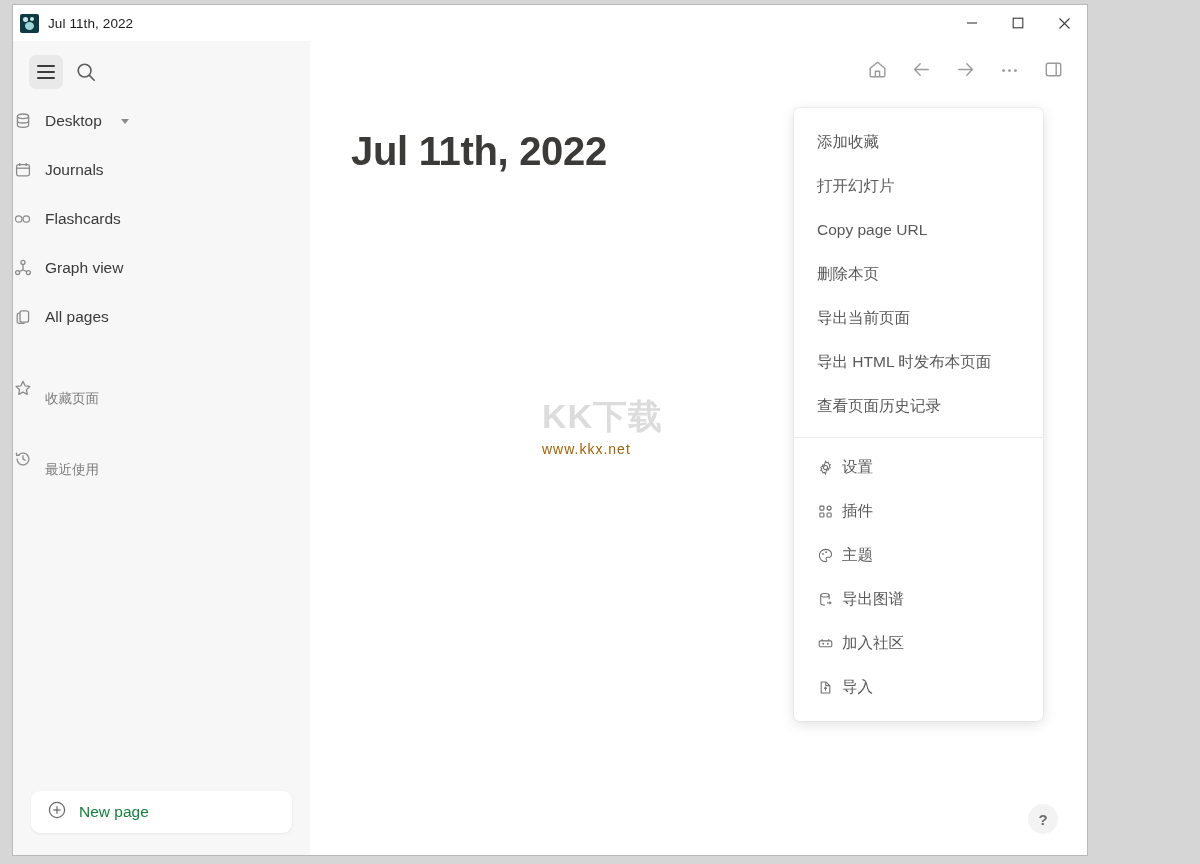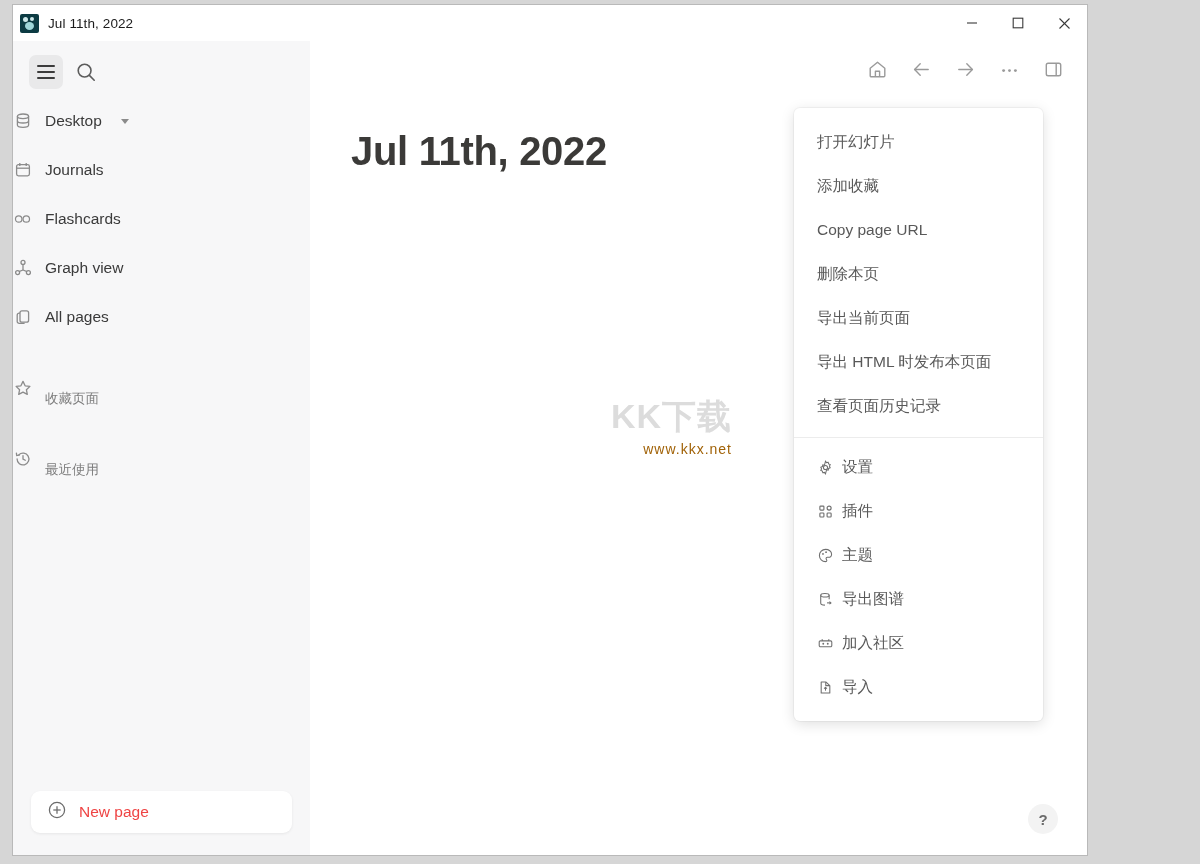--- a/index.html
+++ b/index.html
@@ -73,32 +73,32 @@
     border-top: 5px solid #8b8b8b;
   }
   #navgap { height: 22px; }
   #navgap2 { height: 22px; }
   #newpage-wrap { margin-top: auto; padding: 0 18px 22px 18px; }
   #newpage {
     height: 42px; background: #fff; border-radius: 9px;
     display: flex; align-items: center; gap: 12px; padding-left: 16px;
     box-shadow: 0 1px 3px rgba(0,0,0,.07);
   }
-  #newpage .lb { font-size: 15.5px; color: #ef4444; }
+  #newpage .lb { font-size: 15.5px; color: #15803d; }
   
   #main { flex: 1 1 auto; background: #fff; position: relative; min-width: 0; }
   #toolbar { position: absolute; right: 18px; top: 12px; display: flex; align-items: center; gap: 12px; }
   .tb { width: 32px; height: 32px; display: flex; align-items: center; justify-content: center; color: #9a9a9a; }
   #page-title {
     position: absolute; left: 41px; top: 88px;
     font-size: 40px; font-weight: bold; color: #3b3a38; letter-spacing: -.3px;
   }
   #watermark {
     position: absolute; left: 232px; top: 358px;
-    width: 190px; text-align: right; user-select: none;
+    width: 190px; text-align: left; user-select: none;
   }
   #watermark .wm1 { font-size: 34px; font-weight: bold; color: #dcdcdc; letter-spacing: 1px; line-height: 1; }
   #watermark .wm2 { font-size: 14px; color: #a16207; margin-top: 8px; letter-spacing: 1px; }
   #help-btn {
     position: absolute; right: 29px; bottom: 21px;
     width: 30px; height: 30px; border-radius: 50%;
     background: #f3f3f3; display: flex; align-items: center; justify-content: center;
     font-size: 15px; color: #6b6b6b; font-weight: bold;
   }
   
@@ -314,24 +314,24 @@
       <div id="watermark">
         <div class="wm1">KK下载</div>
         <div class="wm2">www.kkx.net</div>
       </div>
 
       <div id="help-btn">?</div>
 
       <div id="dropdown">
 
         <div class="mi cjk">
+          <span class="mlb">添加收藏</span>
+        </div>
+        <div class="mi cjk">
           <span class="mlb">打开幻灯片</span>
-        </div>
-        <div class="mi cjk">
-          <span class="mlb">添加收藏</span>
         </div>
         <div class="mi">
           <span class="mlb">Copy page URL</span>
         </div>
         <div class="mi cjk">
           <span class="mlb">删除本页</span>
         </div>
         <div class="mi cjk">
           <span class="mlb">导出当前页面</span>
         </div>

